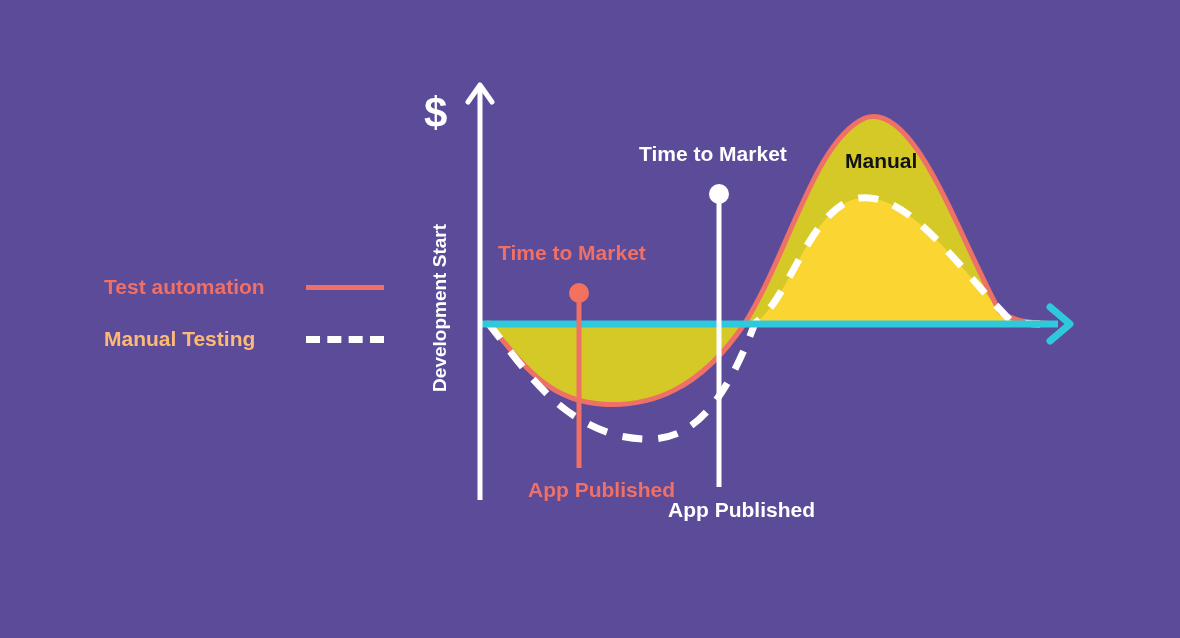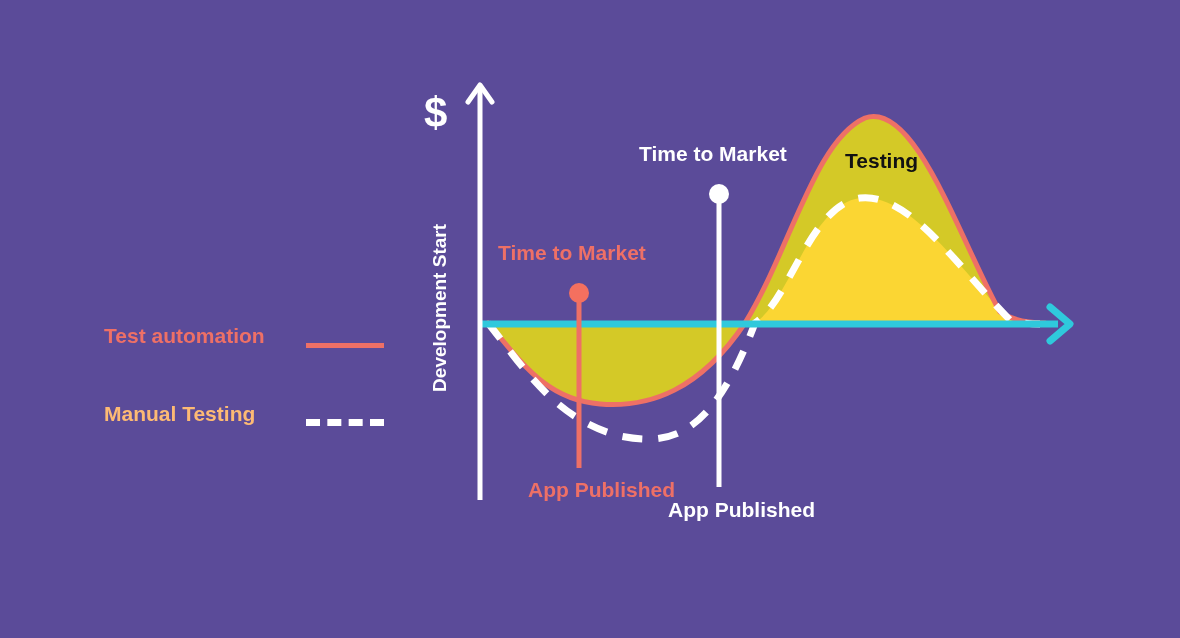--- a/index.html
+++ b/index.html
@@ -29,24 +29,23 @@
     display: block;
   }
   .legend {
     position: absolute;
     left: 104px;
     top: 270px;
     width: 280px;
   }
   .legend-row {
     display: flex;
-    align-items: flex-end;
+    align-items: center;
     height: 34px;
     margin-bottom: 18px;
-    margin-top: 44px;
   }
   .legend-label {
     font-size: 21px;
     font-weight: bold;
     white-space: nowrap;
   }
   .legend-label.auto { color: #EE7066; }
   .legend-label.manual { color: #fdba74; }
   .legend-swatch {
     margin-left: auto;
@@ -194,15 +193,15 @@
 
   <div class="lbl lbl-dollar">$</div>
   <div class="lbl lbl-devstart">Development Start</div>
 
   <div class="lbl lbl-ttm-coral">Time to Market</div>
   <div class="lbl lbl-app-coral">App Published</div>
 
   <div class="lbl lbl-ttm-white">Time to Market</div>
   <div class="lbl lbl-app-white">App Published</div>
 
-  <div class="lbl lbl-profits">Testing</div>
+  <div class="lbl lbl-profits">Manual</div>
 
 </div>
 
 </body></html>

